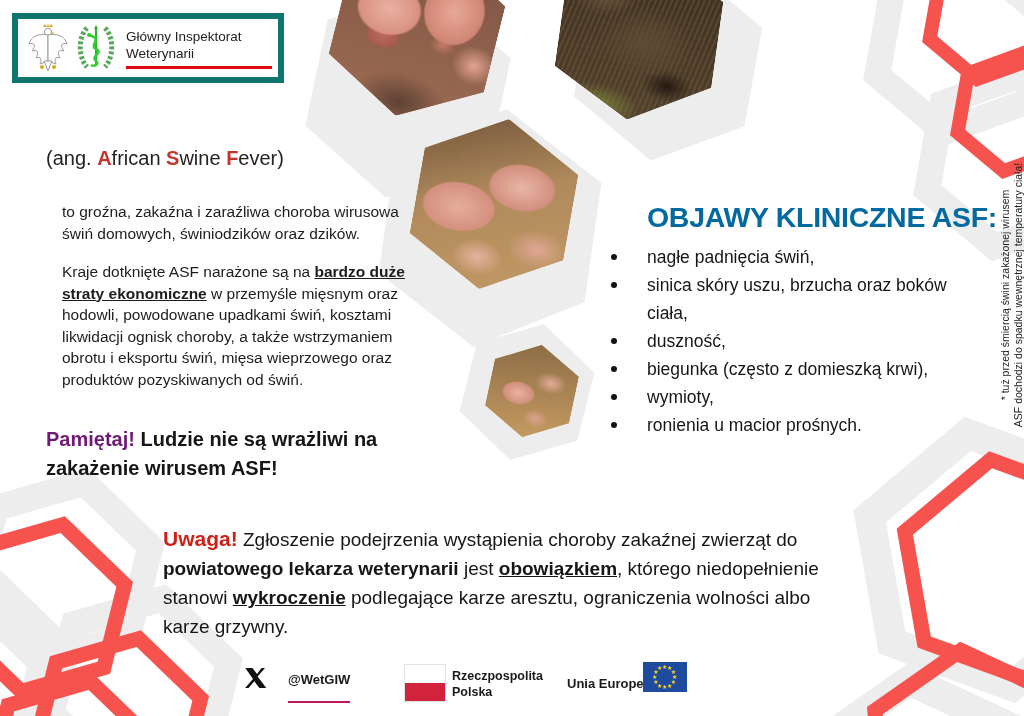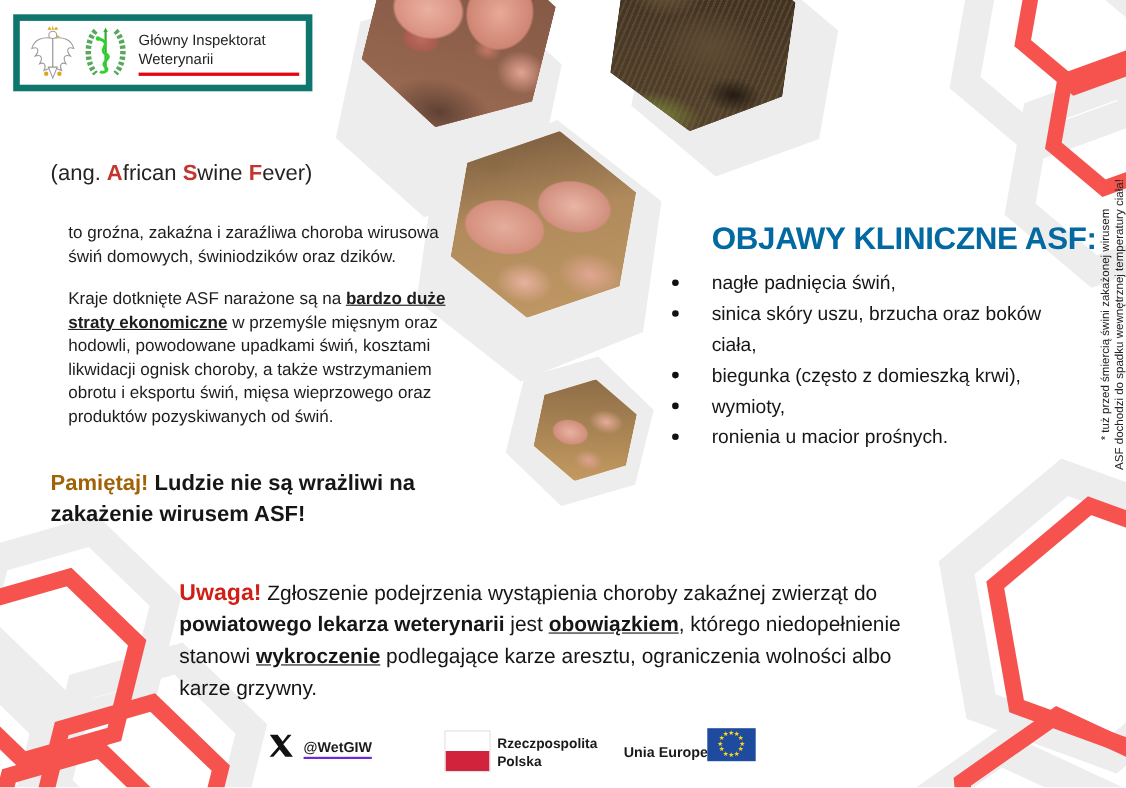--- a/index.html
+++ b/index.html
@@ -16,39 +16,39 @@
   
   .title{left:45px;top:98px;font-size:35px;font-weight:600;color:#262222;z-index:3;letter-spacing:-.5px;}
   .title .red{color:#c2362e;}
   .subtitle{left:46px;top:147px;font-size:20px;color:#262222;z-index:3;}
   .subtitle b{color:#c2362e;}
   .intro{left:46px;top:201px;width:362px;font-size:15.5px;line-height:21.5px;z-index:3;}
   .intro p{margin:0 0 17px 16px;}
   .bu{font-weight:700;text-decoration:underline;}
   .reminder{left:46px;top:425px;width:340px;font-size:20px;line-height:29px;font-weight:700;
             color:#161616;z-index:3;}
-  .reminder .red{color:#a16207;margin-top:16px;}
+  .reminder .red{color:#701a75;margin-top:16px;}
   
   .symptoms{left:608px;top:201px;width:390px;z-index:3;}
   .symptoms h2{margin:0 0 0 39px;font-size:28.5px;font-weight:600;color:#0369a1;letter-spacing:-.3px;}
   .symptoms ul{list-style:none;margin:9px 0 0 0;padding:0;}
   .symptoms li{position:relative;padding-left:39px;font-size:17.5px;line-height:28px;width:336px;color:#161616;}
   .symptoms li::before{content:"";position:absolute;left:3px;top:11px;width:6px;height:6px;
                        border-radius:50%;background:#111;}
   
   .side-note{left:852px;top:282px;width:320px;transform:rotate(-90deg);text-align:center;
              font-size:10.5px;line-height:13px;color:#222;z-index:3;}
   
   .notice{left:163px;top:524px;width:680px;font-size:19px;line-height:29px;color:#161616;z-index:3;}
   .notice .red{color:#d01f16;font-weight:700;font-size:21px;}
   .notice b{font-weight:700;}
   
   .x-logo{left:244px;top:666px;width:24px;height:24px;z-index:3;}
-  .x-handle{left:276px;top:672px;font-size:13px;font-weight:700;color:#1a1a1a;z-index:3;
-            border-bottom:2px solid #6d28d9;padding-bottom:1px;}
+  .x-handle{left:288px;top:672px;font-size:13px;font-weight:700;color:#1a1a1a;z-index:3;
+            border-bottom:2px solid #be185d;padding-bottom:14px;}
   .pl-flag{left:404px;top:664px;width:40px;height:36px;z-index:3;border:1px solid #e2e2e2;
            background:linear-gradient(180deg,#fff 0 50%,#d2233c 50% 100%);}
   .pl-label{left:452px;top:668px;font-size:12.5px;font-weight:700;line-height:16px;color:#1a1a1a;z-index:3;}
   .eu-label{left:567px;top:676px;font-size:13px;font-weight:700;color:#1a1a1a;z-index:3;}
   .eu-flag{left:643px;top:662px;width:44px;height:30px;background:#1e4b9e;z-index:3;}
   .eu-flag span{position:absolute;font-size:6px;color:#ffd617;line-height:6px;}
   
   .hex-photo{position:absolute;z-index:2;
     clip-path:polygon(50% 0%,100% 25%,100% 75%,50% 100%,0% 75%,0% 25%);}
   .ph-pigs{left:337px;top:-58px;width:160px;height:176px;transform:rotate(14deg);
@@ -147,20 +147,21 @@
     <p><span>Kraje dotknięte ASF narażone są na </span><span class="bu">bardzo duże straty ekonomiczne</span><span> w przemyśle mięsnym oraz hodowli, powodowane upadkami świń, kosztami likwidacji ognisk choroby, a także wstrzymaniem obrotu i eksportu świń, mięsa wieprzowego oraz produktów pozyskiwanych od świń.</span></p>
   </div>
 
   <div class="abs reminder"><span class="red">Pamiętaj!</span><span> Ludzie nie są wrażliwi na zakażenie wirusem ASF!</span></div>
 
   <div class="abs symptoms">
     <h2>OBJAWY KLINICZNE ASF:</h2>
     <ul>
       <li>nagłe padnięcia świń,</li>
       <li>sinica skóry uszu, brzucha oraz boków ciała,</li>
+      <li>duszność,</li>
       <li>biegunka (często z domieszką krwi),</li>
       <li>wymioty,</li>
       <li>ronienia u macior prośnych.</li>
     </ul>
   </div>
 
   <div class="abs side-note">
     <div>* tuż przed śmiercią świni zakażonej wirusem</div>
     <div>ASF dochodzi do spadku wewnętrznej temperatury ciała!</div>
   </div>

